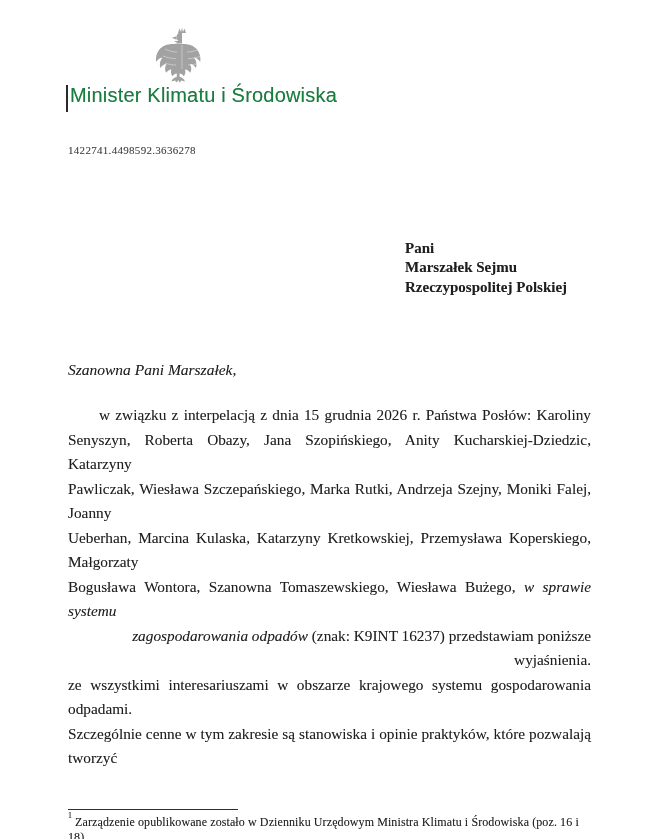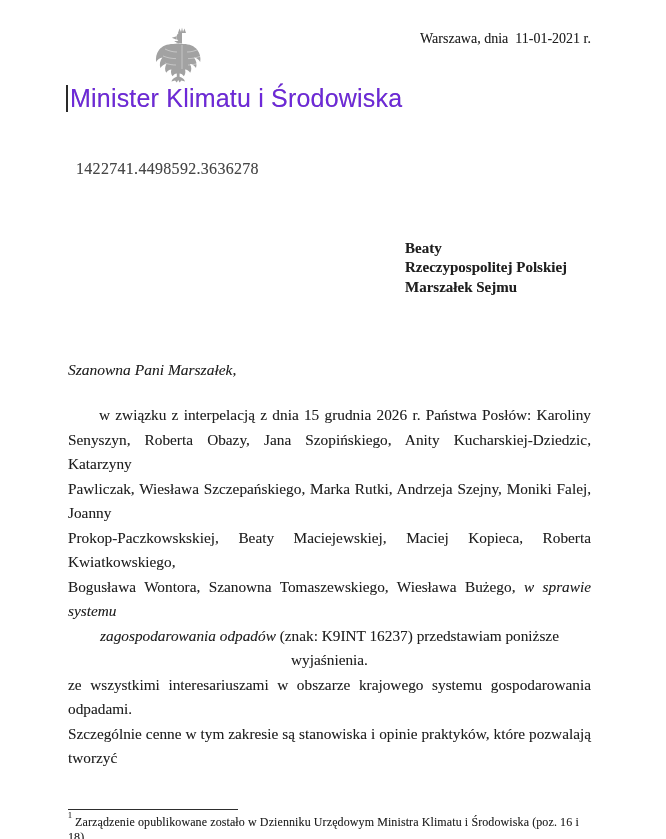--- a/index.html
+++ b/index.html
@@ -33,40 +33,39 @@
     top: 85px;
     width: 2px;
     height: 27px;
     background: #2a2a2a;
   }
   .sender-title {
     position: absolute;
     left: 70px;
     top: 84px;
     font-family: "Liberation Sans", sans-serif;
-    font-size: 25px;
+    font-size: 20px;
     letter-spacing: 0.2px;
-    color: #6d28d9;
+    color: #15803d;
     white-space: nowrap;
   }
   .ref-number {
     position: absolute;
     left: 68px;
     top: 137px;
     font-size: 14.5px;
     letter-spacing: 0.2px;
   }
   .doc-id {
     position: absolute;
     left: 68px;
-    top: 160px;
-    font-size: 16px;
+    top: 144px;
+    font-size: 11px;
     color: #474747;
     letter-spacing: 0.3px;
-    margin-left: 8px;
   }
   .recipient {
     position: absolute;
     left: 405px;
     top: 239px;
     font-size: 15px;
     font-weight: bold;
     line-height: 19.4px;
   }
   .salutation {
@@ -77,21 +76,21 @@
     font-style: italic;
   }
   .letter-body {
     position: absolute;
     left: 68px;
     top: 403px;
     width: 523px;
     font-size: 15.3px;
     line-height: 24.5px;
   }
-  .letter-body .line { text-align: center; }
+  .letter-body .line { text-align: right; }
   .letter-body .line.just { text-align: justify; text-align-last: justify; }
   .letter-body .line.ind { text-indent: 31px; }
   .letter-body em { font-style: italic; }
   .letter-body sup, .footnote sup {
     font-size: 0.65em;
     line-height: 0;
     position: relative;
     top: -0.45em;
   }
   .footnote-rule {
@@ -108,21 +107,20 @@
     width: 530px;
     font-size: 12px;
     letter-spacing: 0.1px;
   }
 </style>
 </head>
 <body>
 
 <div class="page">
 
-  <div class="date-line">Warszawa, dnia  11-01-2021 r.</div>
 
   <div class="emblem">
     <svg width="54" height="58" viewBox="0 0 54 58">
       <g fill="#a2a2a2">
         <path d="M23 6 L24.5 1.5 L26 5 L27 0.5 L28 5 L29.5 1.5 L31 6 Z"></path>
         <path d="M27 5 c-3.2 0 -5.4 2.2 -5.4 5 c0 1.6 0.7 3 1.8 4 l-4.2 0.6 l4.4 1.2 c0.9 0.5 2 0.8 3.4 0.8 z"></path>
         <path d="M21.6 9.2 l-4.8 1.6 l4.8 1.9 z"></path>
         <path d="M27 14
           c-2 2 -5 3 -9 3 c-6 0 -11 2 -14 6 c-2.6 3.4 -3.6 8 -2.8 12
           c1.4 -2.6 3.6 -4.2 6.2 -4.6 c-2.4 3 -3.2 7 -2 10.6
@@ -142,33 +140,33 @@
       </g>
     </svg>
   </div>
 
   <div class="cursor-bar"></div>
   <div class="sender-title">Minister Klimatu i Środowiska</div>
 
   <div class="doc-id">1422741.4498592.3636278</div>
 
   <div class="recipient">
-    <div>Beaty</div>
+    <div>Pani</div>
+    <div>Marszałek Sejmu</div>
     <div>Rzeczypospolitej Polskiej</div>
-    <div>Marszałek Sejmu</div>
   </div>
 
   <div class="salutation">Szanowna Pani Marszałek,</div>
 
   <div class="letter-body">
       <div>
         <div class="line just ind"><span>w związku z interpelacją z dnia 15 grudnia 2026 r. Państwa Posłów: Karoliny</span></div>
         <div class="line just"><span>Senyszyn, Roberta Obazy, Jana Szopińskiego, Anity Kucharskiej-Dziedzic, Katarzyny</span></div>
         <div class="line just"><span>Pawliczak, Wiesława Szczepańskiego, Marka Rutki, Andrzeja Szejny, Moniki Falej, Joanny</span></div>
-        <div class="line just"><span>Prokop-Paczkowskskiej, Beaty Maciejewskiej, Maciej Kopieca, Roberta Kwiatkowskiego,</span></div>
+        <div class="line just"><span>Ueberhan, Marcina Kulaska, Katarzyny Kretkowskiej, Przemysława Koperskiego, Małgorzaty</span></div>
         <div class="line just"><span>Bogusława Wontora, Szanowna Tomaszewskiego, Wiesława Bużego, </span><em>w sprawie systemu</em></div>
         <div class="line"><em>zagospodarowania odpadów</em><span> (znak: K9INT 16237) przedstawiam poniższe wyjaśnienia.</span></div>
       </div>
       <div>
         <div class="line just"><span>ze wszystkimi interesariuszami w obszarze krajowego systemu gospodarowania odpadami.</span></div>
         <div class="line just"><span>Szczególnie cenne w tym zakresie są stanowiska i opinie praktyków, które pozwalają tworzyć</span></div>
       </div>
     </div>
 
   <div class="footnote-rule"></div>

